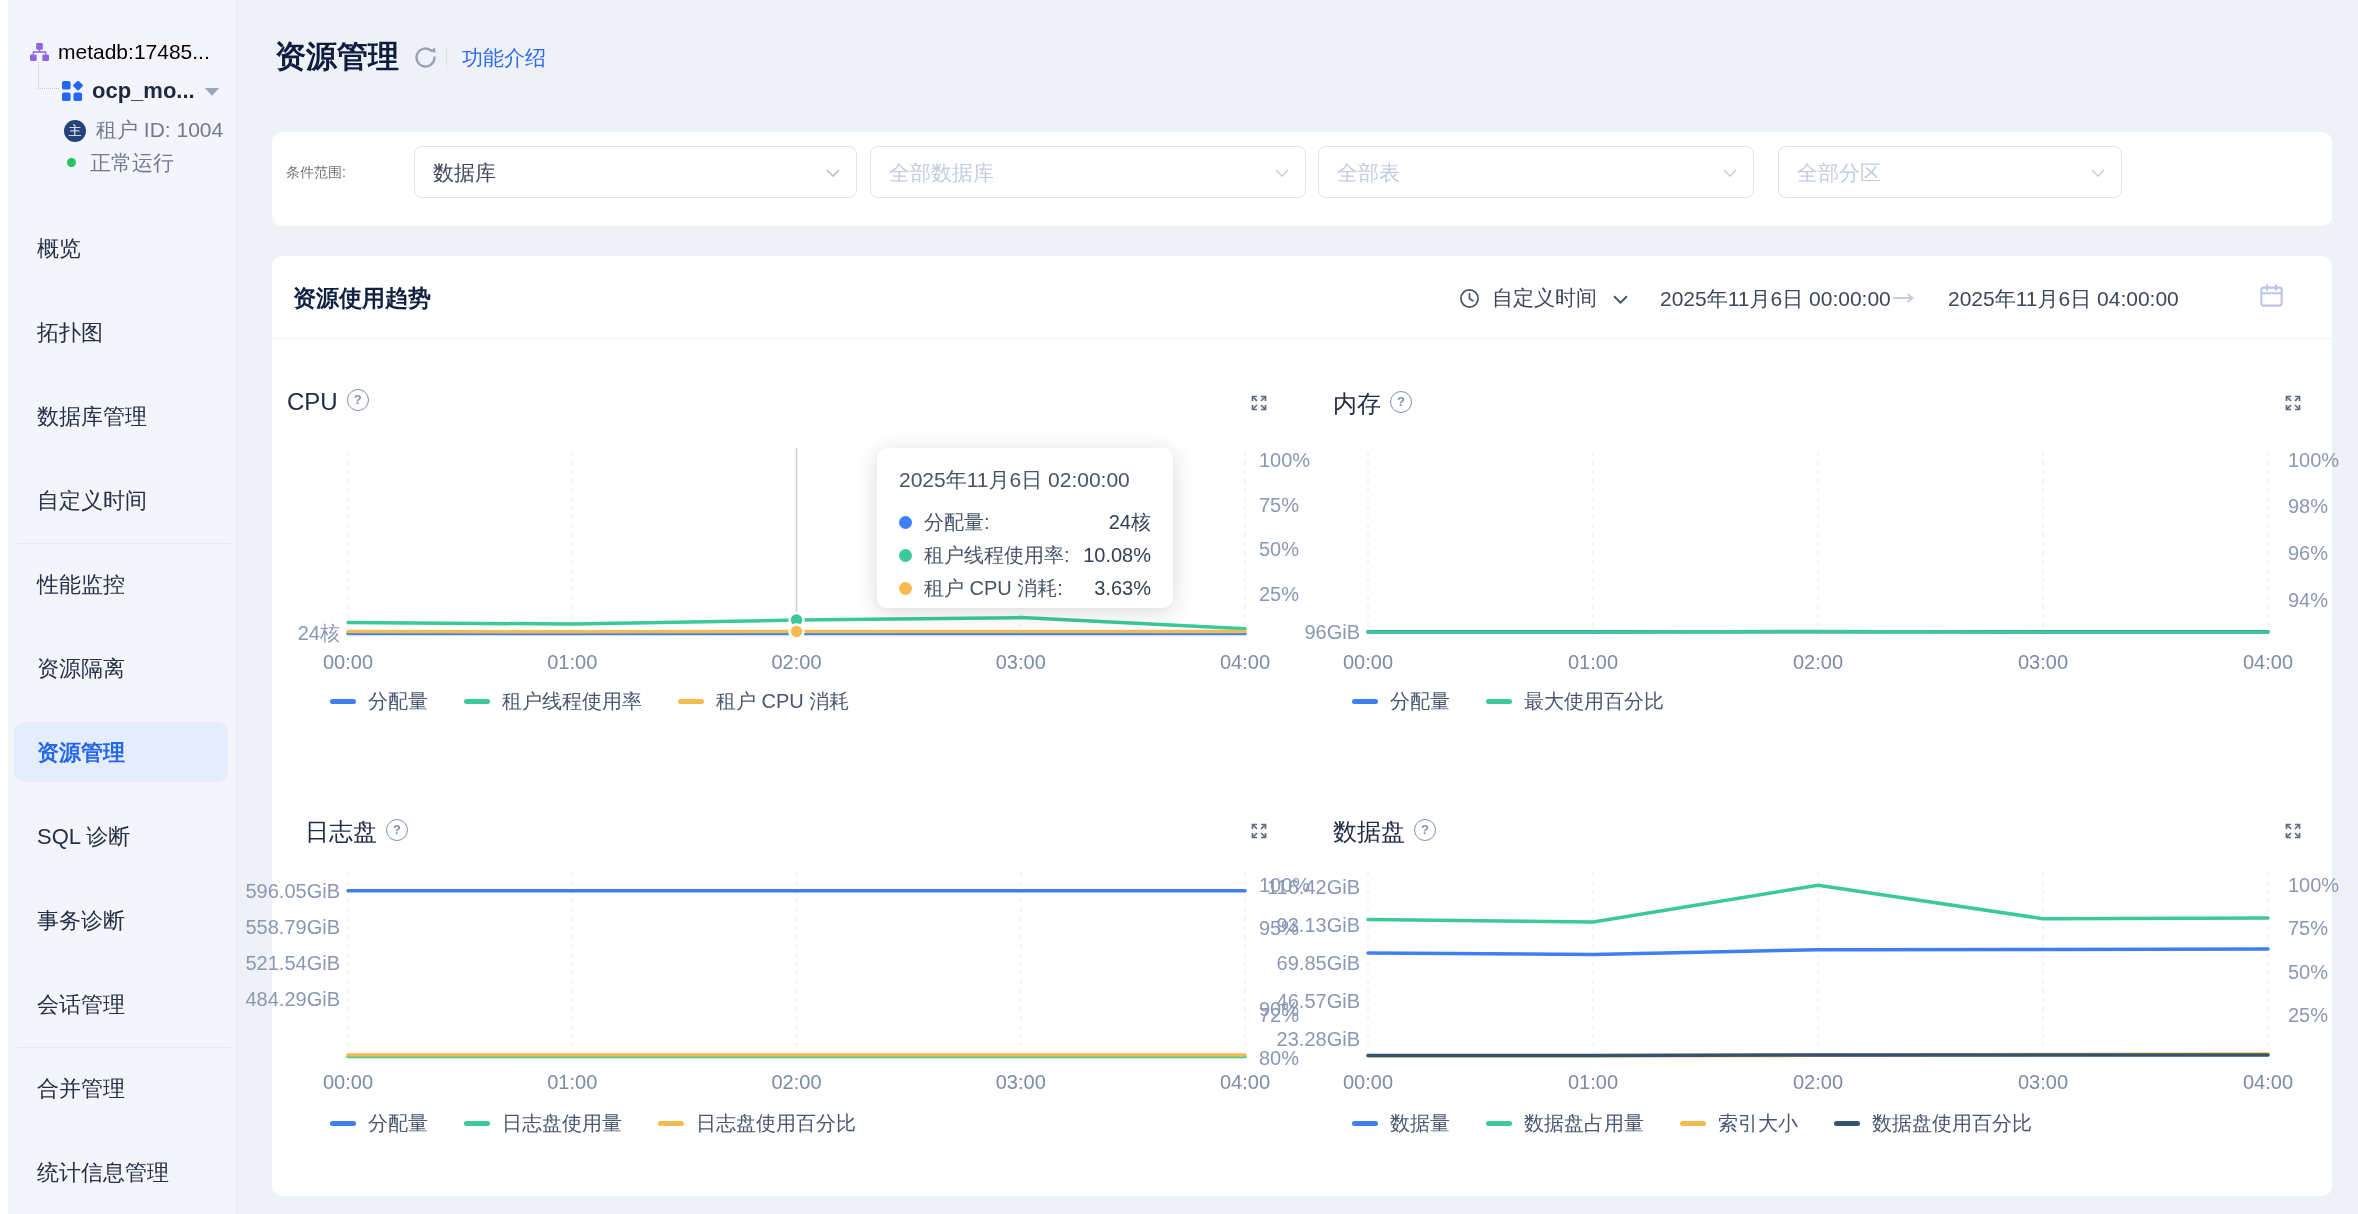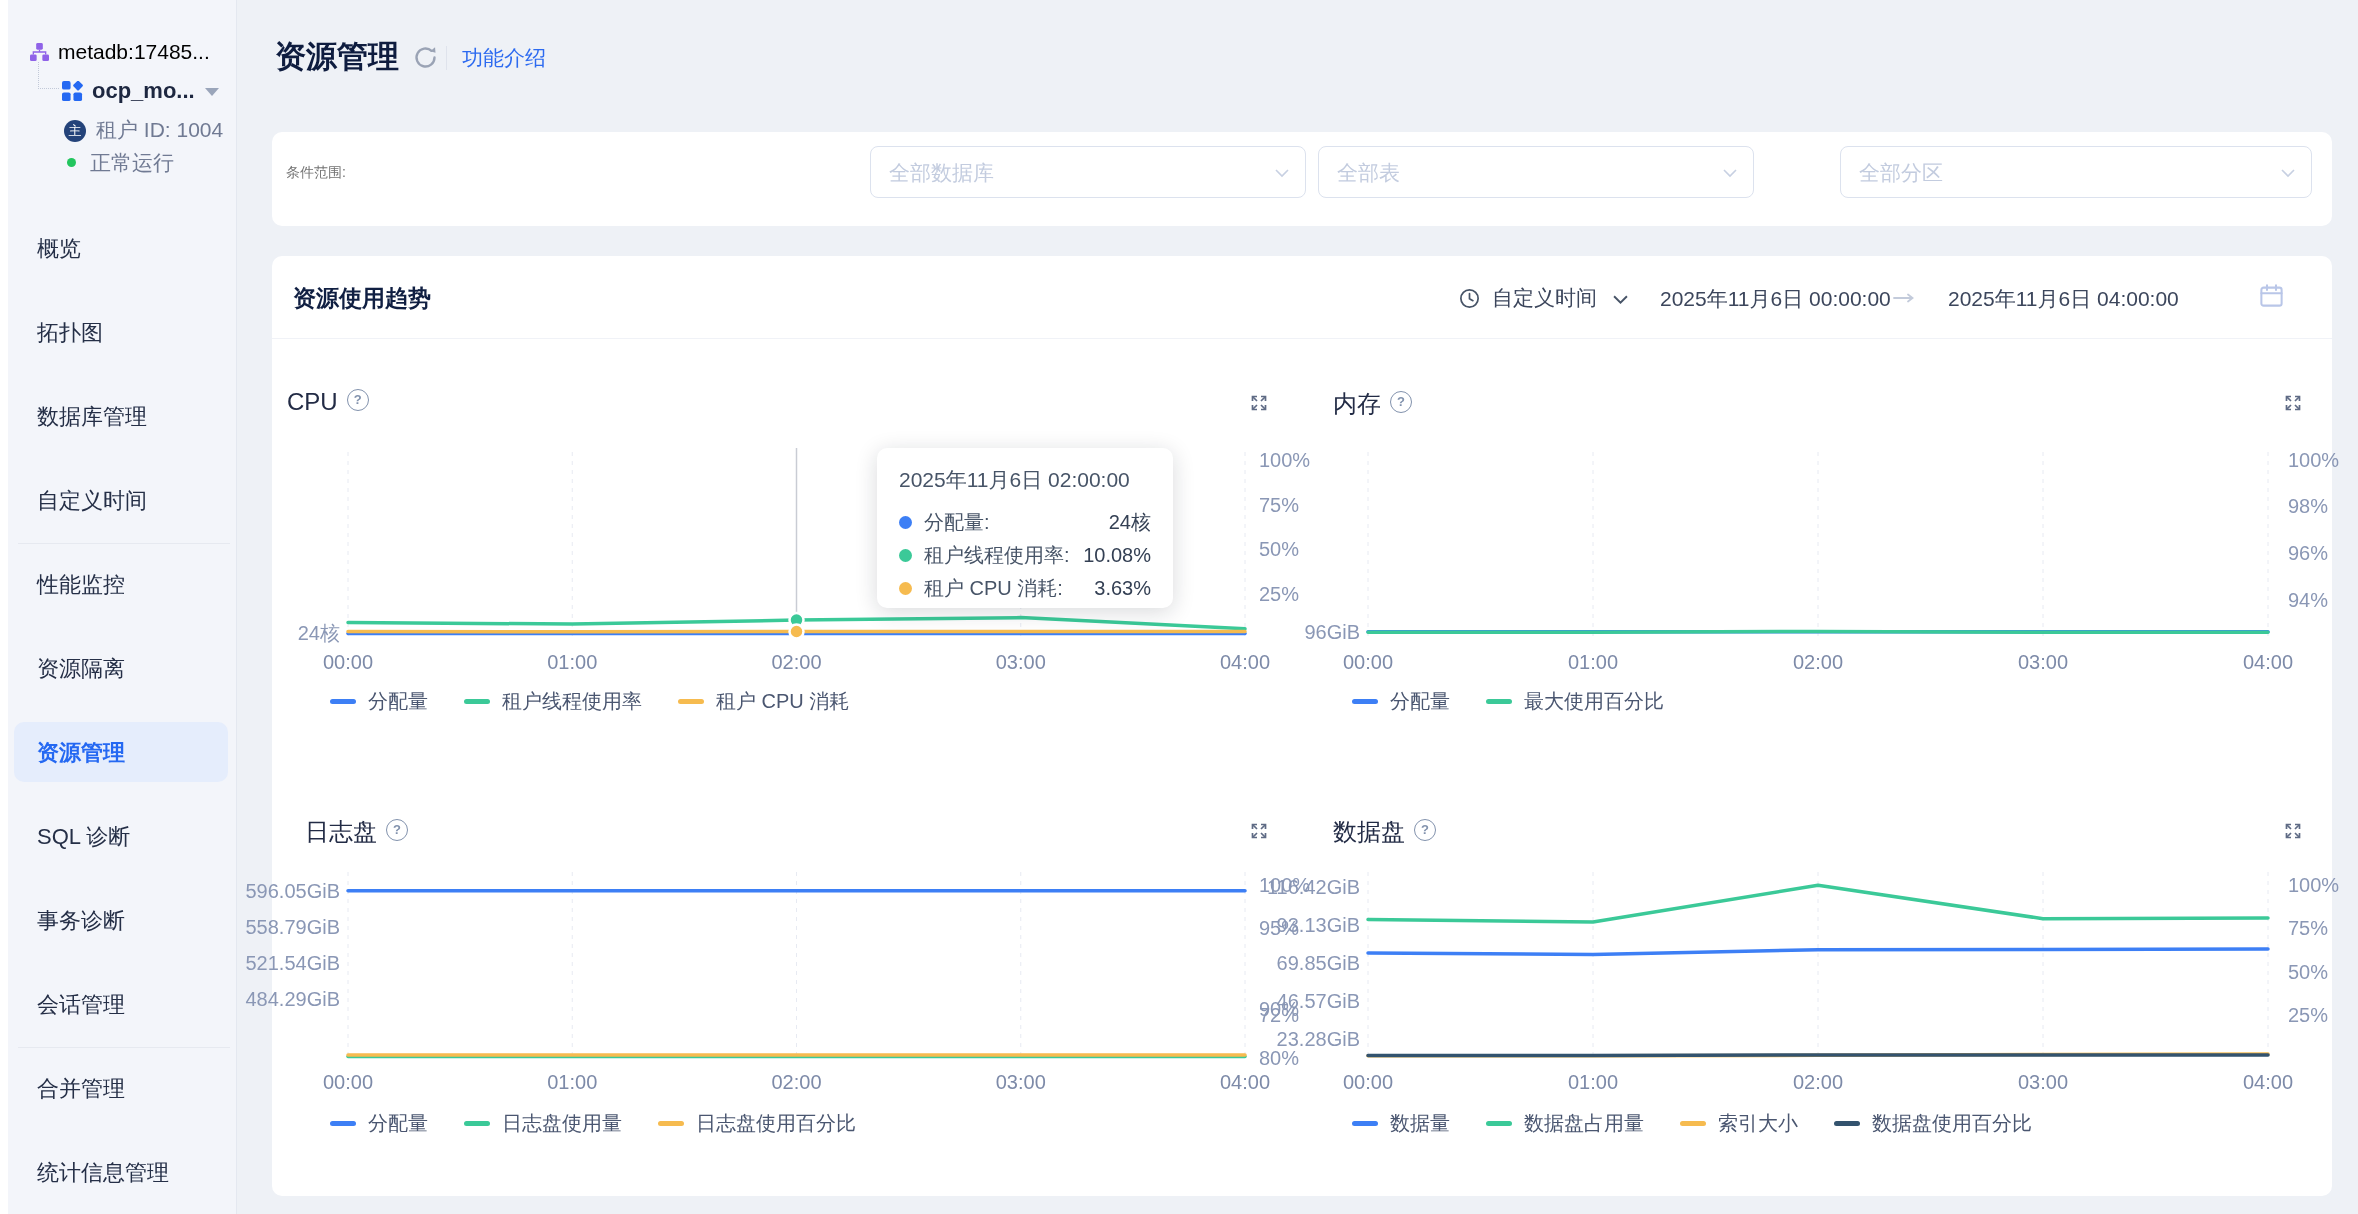--- a/index.html
+++ b/index.html
@@ -107,33 +107,39 @@
   <div class="abs page-title" style="left:275px;top:36px;">资源管理</div>
   <svg class="abs" style="left:412px;top:44px;" width="27" height="27" viewBox="0 0 24 24">
     <path d="M20 12a8 8 0 1 1-2.6-5.9" fill="none" stroke="#9aa3b5" stroke-width="2.1" stroke-linecap="round"></path>
     <path d="M20.5 2.8l.4 4.9-4.7-1.2z" fill="#9aa3b5"></path>
   </svg>
   <div class="abs vdiv" style="left:446px;top:46px;"></div>
   <div class="abs link" style="left:462px;top:44px;">功能介绍</div>
 
   <div class="abs card" style="left:272px;top:132px;width:2060px;height:94px;"></div>
   <div class="abs flabel" style="left:286px;top:146px;">条件范围:</div>
+  <div class="select abs" style="left:414px;width:443px;">
+    <span>数据库</span>
+    <svg width="14" height="9" viewBox="0 0 14 9">
+        <polyline points="1,1 7,7 13,1" fill="none" stroke="#b7c0d6" stroke-width="1.6"></polyline>
+      </svg>
+  </div>
   <div class="select abs" style="left:1318px;width:436px;">
     <span class="ph">全部表</span>
     <svg width="14" height="9" viewBox="0 0 14 9">
         <polyline points="1,1 7,7 13,1" fill="none" stroke="#c7d0e2" stroke-width="1.6"></polyline>
       </svg>
   </div>
   <div class="select abs" style="left:870px;width:436px;">
     <span class="ph">全部数据库</span>
     <svg width="14" height="9" viewBox="0 0 14 9">
         <polyline points="1,1 7,7 13,1" fill="none" stroke="#c7d0e2" stroke-width="1.6"></polyline>
       </svg>
   </div>
-  <div class="select abs" style="left:1840px;width:472px;">
+  <div class="select abs" style="left:1778px;width:344px;">
     <span class="ph">全部分区</span>
     <svg width="14" height="9" viewBox="0 0 14 9">
         <polyline points="1,1 7,7 13,1" fill="none" stroke="#c7d0e2" stroke-width="1.6"></polyline>
       </svg>
   </div>
 
   <div class="abs card" style="left:272px;top:256px;width:2060px;height:940px;"></div>
   <div class="abs panel-title" style="left:293px;top:283px;">资源使用趋势</div>
   <div class="abs hline" style="left:272px;top:338px;width:2060px;"></div>
 

